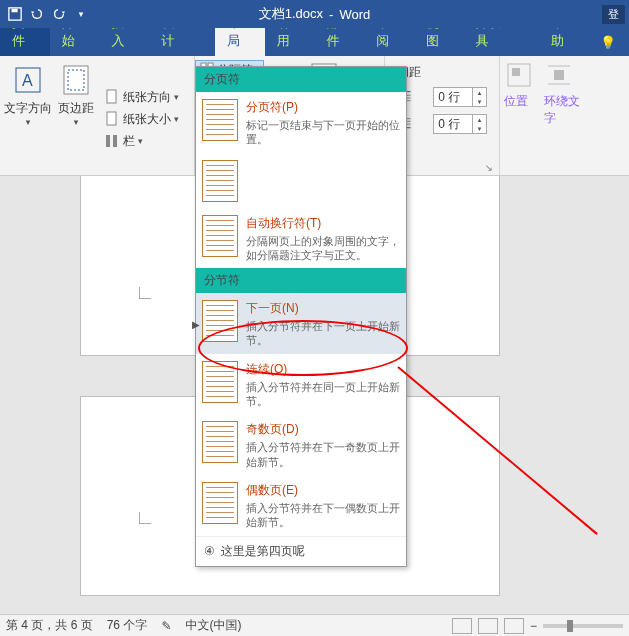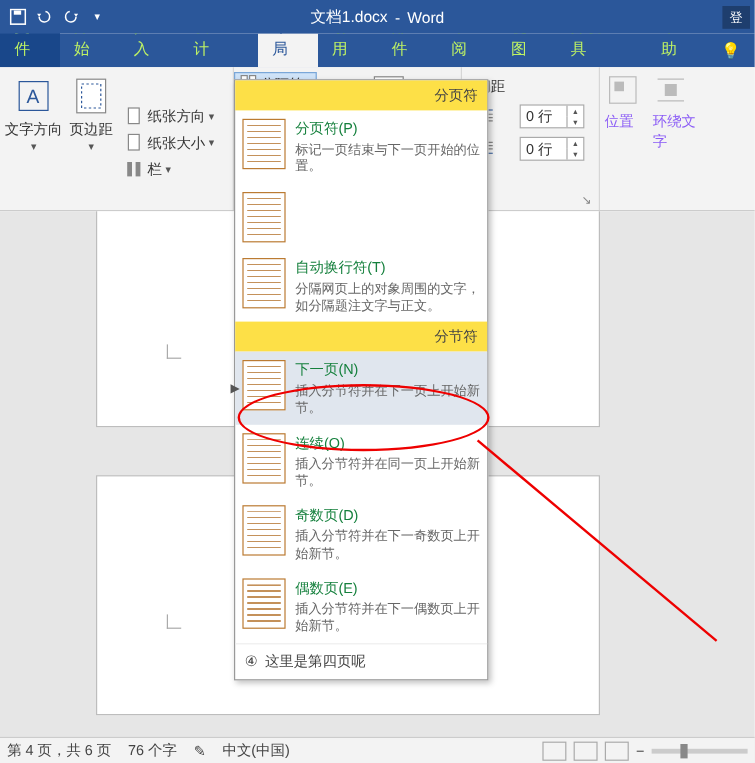--- a/index.html
+++ b/index.html
@@ -25,27 +25,27 @@
   .indent-group { padding: 4px 8px 2px; }
   .indent-label { font-size: 12px; text-align: left; padding-bottom: 4px; }
   .spinner-row { display: flex; align-items: center; gap: 20px; height: 24px; margin-bottom: 3px; }
   .spin-icon { width: 18px; height: 18px; display:inline-block;}
   .spin-val { width: 58px; border: 1px solid #aaa; background: #fff; font-size: 12px; padding: 1px 4px; height: 20px; display: flex; align-items: center; justify-content: flex-start; position: relative; }
   .spin-arrows { position:absolute; right:0; top:0; width:14px; height:100%; display:flex; flex-direction:column; }
   .spin-arrows div { flex:1; border-left:1px solid #aaa; display:flex; align-items:center; justify-content:center; font-size:7px; color:#555; }
   .pos-btn { width: 40px; text-align:left; color:#8b5cf6; }
   
   .breaks-menu { position: absolute; left: 195px; top: 66px; width: 212px; background: #fff; border: 1px solid #999; box-shadow: 2px 2px 5px rgba(0,0,0,.25); z-index: 10; }
-  .menu-header { background: #fde047; font-size: 12px; color: #444; padding: 4px 8px; text-align: right; }
+  .menu-header { background: #14b8a6; font-size: 12px; color: #444; padding: 4px 8px; }
   .menu-item { display: flex; padding: 6px 6px; gap: 8px; border-top: 1px solid transparent; }
   .menu-item.highlight { background: #e0e6ee; position: relative; }
   .menu-item-icon { width: 36px; height: 42px; flex-shrink: 0; border:1px solid #bb7b32; background:#fff; position:relative; }
   .menu-item-icon::after { content:""; position:absolute; left:3px; right:3px; top:4px; bottom:4px; background: repeating-linear-gradient(#c4915a,#c4915a 1px,transparent 1px,transparent 5px); }
   .menu-item-body { flex: 1; font-size: 12px; }
-  .menu-item-title { font-weight: normal; color: #15803d; }
+  .menu-item-title { font-weight: normal; color: #c2410c; }
   .menu-item-desc { color: #666; font-size: 11px; line-height: 1.3; margin-top: 2px; }
   .menu-foot { display: flex; align-items: center; padding: 6px 8px; font-size: 12px; color: #444; border-top: 1px solid #eee; gap: 6px;}
   
   .red-ellipse { position: absolute; border: 2px solid #e00; border-radius: 50%; pointer-events: none; z-index: 20; }
   .red-line { position: absolute; background: #e00; height: 2px; z-index: 19; transform-origin: left center; }
   
   .doc-area { background: #e6e6e6; height: 470px; position: relative; overflow: hidden; }
   .page { position: absolute; background: #fff; border: 1px solid #bdbdbd; }
   
   .statusbar { position: absolute; bottom: 0; left: 0; right: 0; height: 22px; background: #f3f3f3; border-top: 1px solid #ccc; display: flex; align-items: center; font-size: 12px; color: #444; padding: 0 6px; gap: 14px;}

